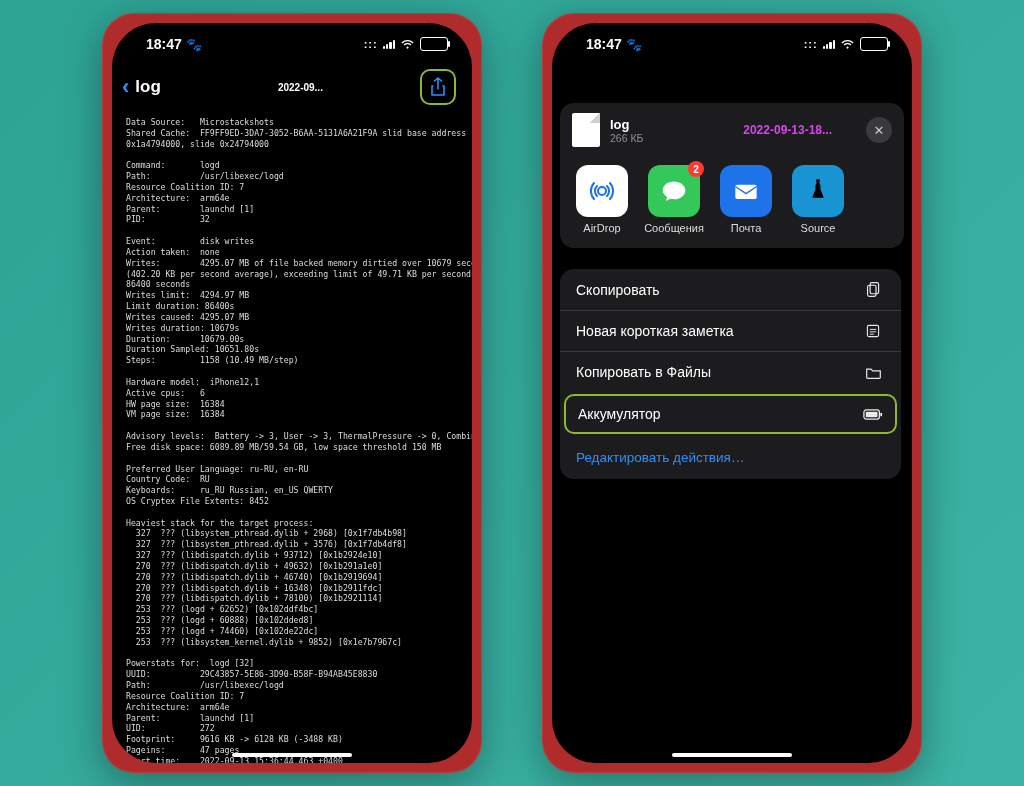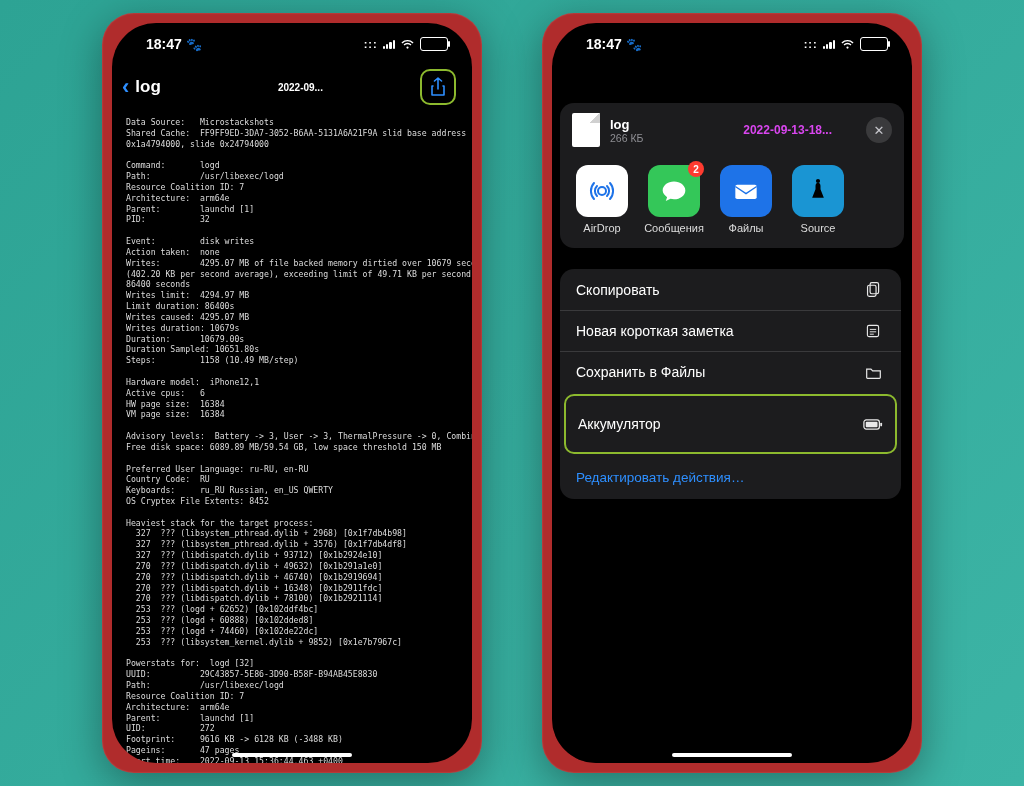--- a/index.html
+++ b/index.html
@@ -151,21 +151,21 @@
   .docs{background:#fff;}
   .action-item {
     display:flex;align-items:center;justify-content:space-between;
     padding:12px 16px; font-size:14px; color:#fff;
     border-top:0.5px solid #3a3a3c;
   }
   .action-item:first-child{border-top:none;}
   .action-ico { color:#fff; font-size:15px; opacity:0.9;width:20px;text-align:center;}
   .highlighted {
     border:2px solid #8cb92e; border-radius:10px; margin:2px 4px;
-    padding:20px 12px;
+    padding:10px 12px;
   }
   .edit-link {
     padding:14px 16px; font-size:13.5px; color:#2e8fff;
   }
   svg { display:block; }
   .sig-bars { display:flex; align-items:flex-end; gap:1.2px; height:10px;}
   .sig-bars span{ width:2.2px; background:#fff; border-radius:1px;}
   .signal-dots { font-size:11px; letter-spacing:1px;}
 </style>
 </head>
@@ -345,21 +345,21 @@
           </div>
           <div class="app-label">Сообщения</div>
         </div>
         <div class="app">
           <div class="app-ico mail">
             <svg width="32" height="32" viewBox="0 0 36 36">
                 <rect x="6" y="11" width="24" height="16" rx="2" fill="#fff"></rect>
                 <path d="M6 13l12 8 12-8" fill="none" stroke="#1e73e8" stroke-width="1.5"></path>
               </svg>
           </div>
-          <div class="app-label">Файлы</div>
+          <div class="app-label">Почта</div>
         </div>
         <div class="app">
           <div class="app-ico kindle">
             <svg width="30" height="30" viewBox="0 0 36 36">
                 <path fill="#000" d="M18 8c-2 0-3 2-3 4v4l-4 10h14l-4-10v-4c0-2-1-4-3-4z"></path>
                 <circle cx="18" cy="6" r="2.5" fill="#000"></circle>
               </svg>
           </div>
           <div class="app-label">Source</div>
         </div>
@@ -379,21 +379,21 @@
       <div class="action-item">
         <span>Новая короткая заметка</span>
         <span class="action-ico">
           <svg width="16" height="16" viewBox="0 0 20 20">
               <rect x="3" y="3" width="14" height="14" rx="2" fill="none" stroke="#fff" stroke-width="1.4"></rect>
               <path d="M6 8h8M6 11h8M6 14h5" stroke="#fff" stroke-width="1.2"></path>
             </svg>
         </span>
       </div>
       <div class="action-item">
-        <span>Сохранить в Файлы</span>
+        <span>Копировать в Файлы</span>
         <span class="action-ico">
           <svg width="17" height="15" viewBox="0 0 20 16">
               <path fill="none" stroke="#fff" stroke-width="1.4" d="M2 4h5l2 2h9v8a1 1 0 01-1 1H3a1 1 0 01-1-1V4z"></path>
             </svg>
         </span>
       </div>
       <div class="action-item highlighted">
         <span>Аккумулятор</span>
         <span class="action-ico">
           <svg width="20" height="11" viewBox="0 0 22 12">

